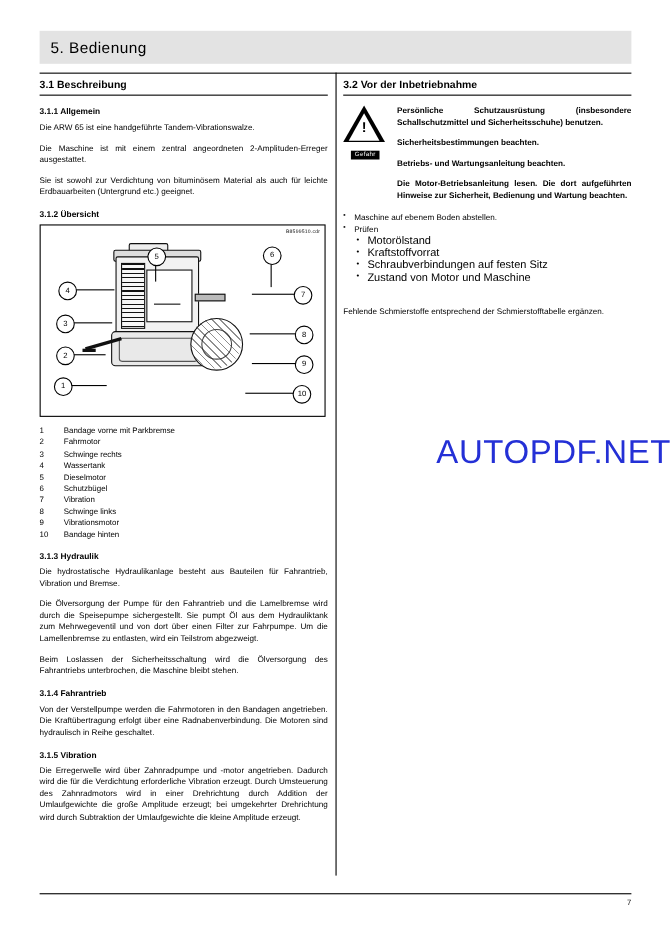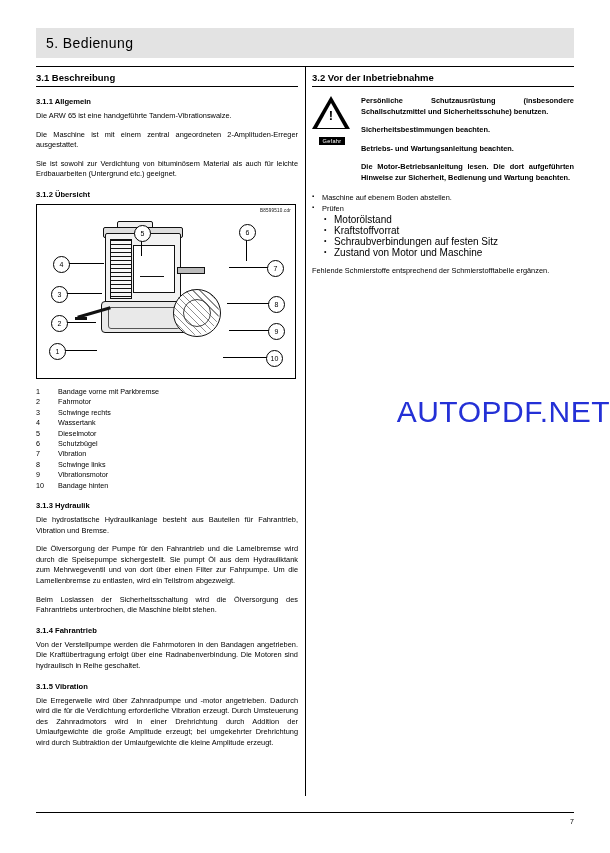--- a/index.html
+++ b/index.html
@@ -224,20 +224,20 @@
       <li>Maschine auf ebenem Boden abstellen.</li>
       <li>Prüfen</li>
     </ul>
     <ul class="sub">
       <li>Motorölstand</li>
       <li>Kraftstoffvorrat</li>
       <li>Schraubverbindungen auf festen Sitz</li>
       <li>Zustand von Motor und Maschine</li>
     </ul>
 
-    <p class="t" style="margin-top:8px;">Fehlende Schmierstoffe entsprechend der Schmierstofftabelle ergänzen.</p>
+    <p class="t" style="margin-top:20px;">Fehlende Schmierstoffe entsprechend der Schmierstofftabelle ergänzen.</p>
   </div>
 
   <div class="watermark">AUTOPDF.NET</div>
 
   <div class="rule-bottom"></div>
   <div class="pageno">7</div>
 </div>
 
 </body></html>

